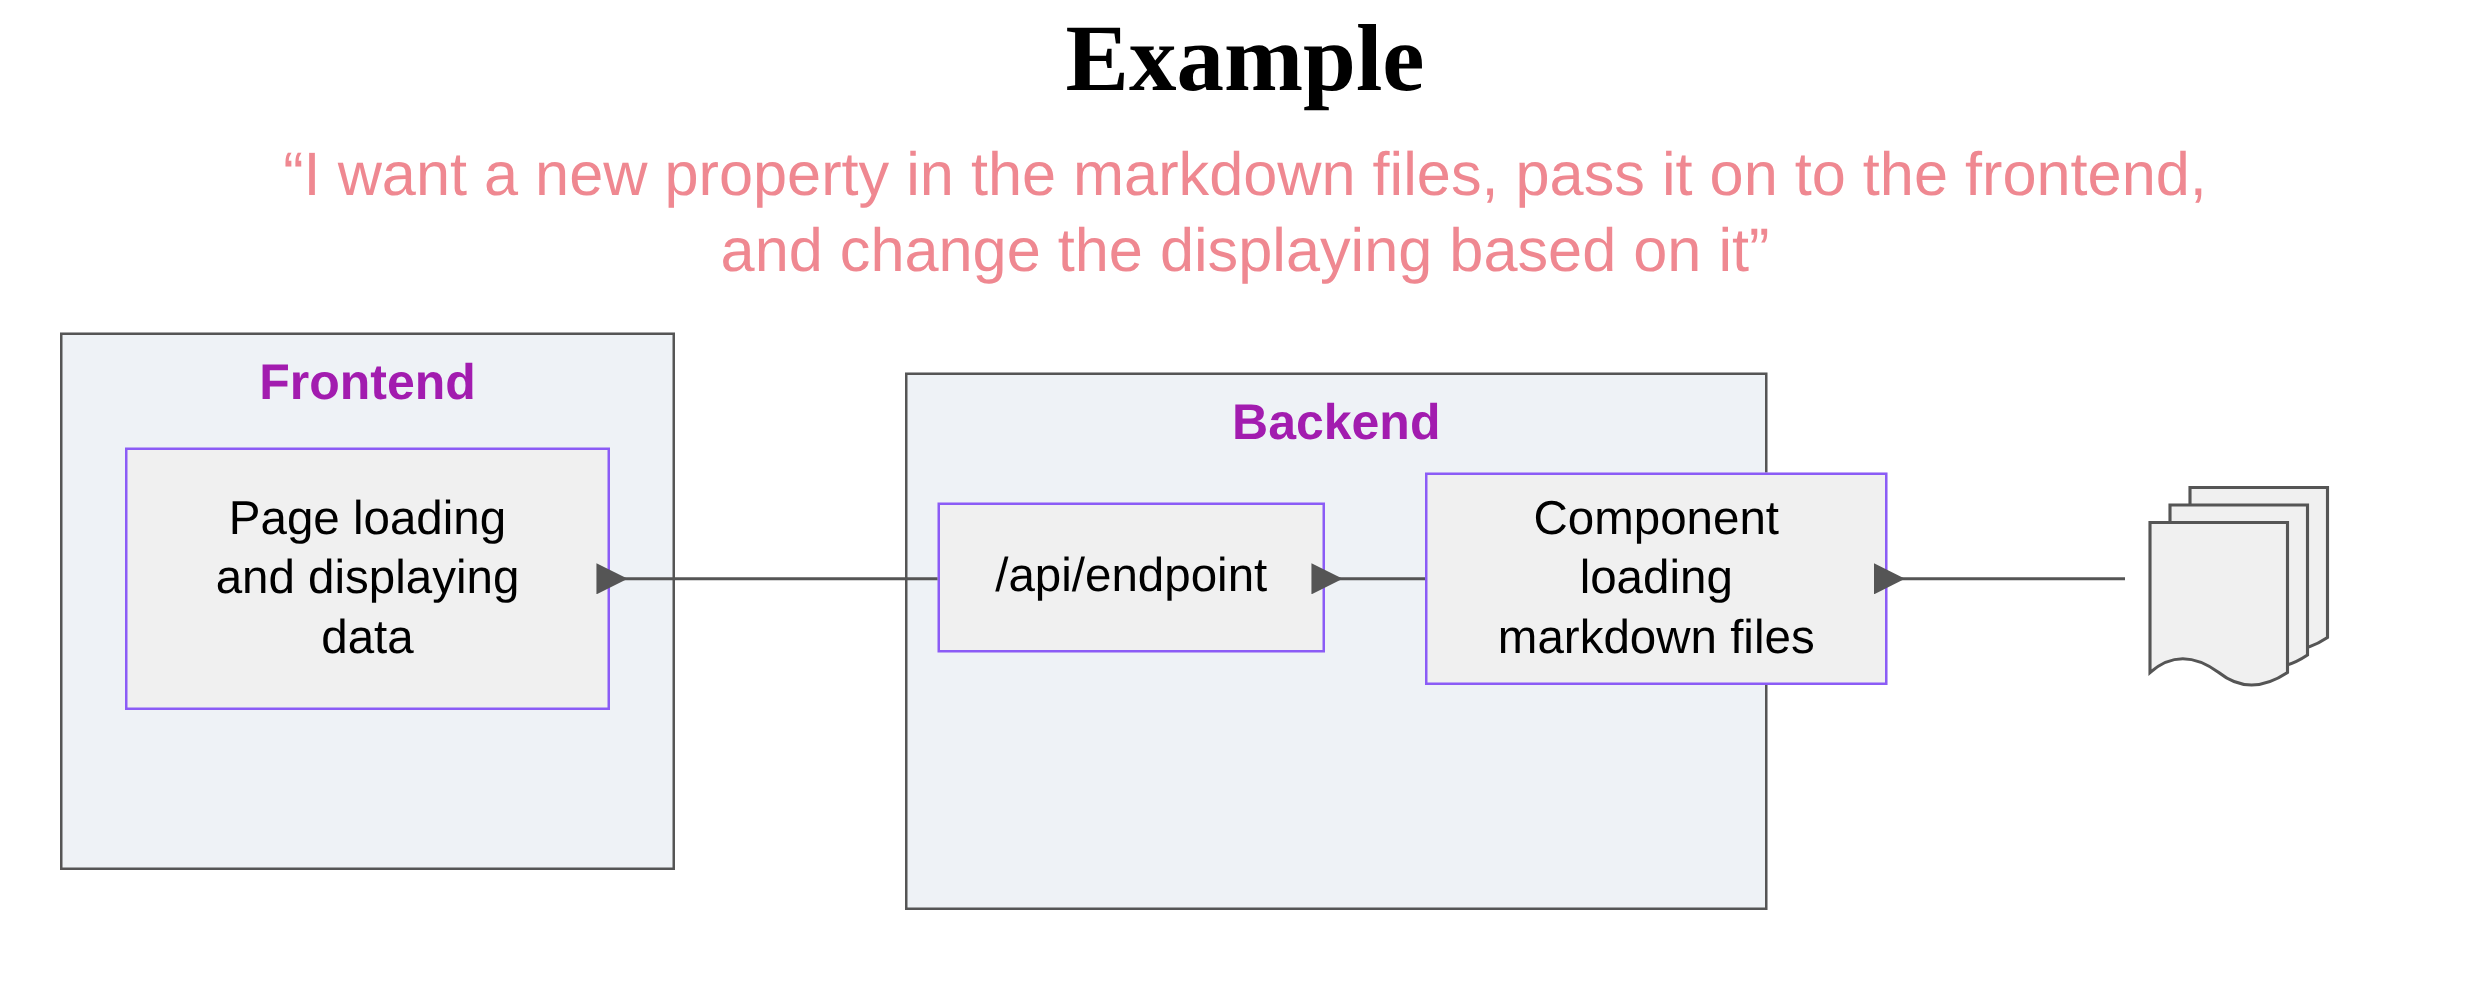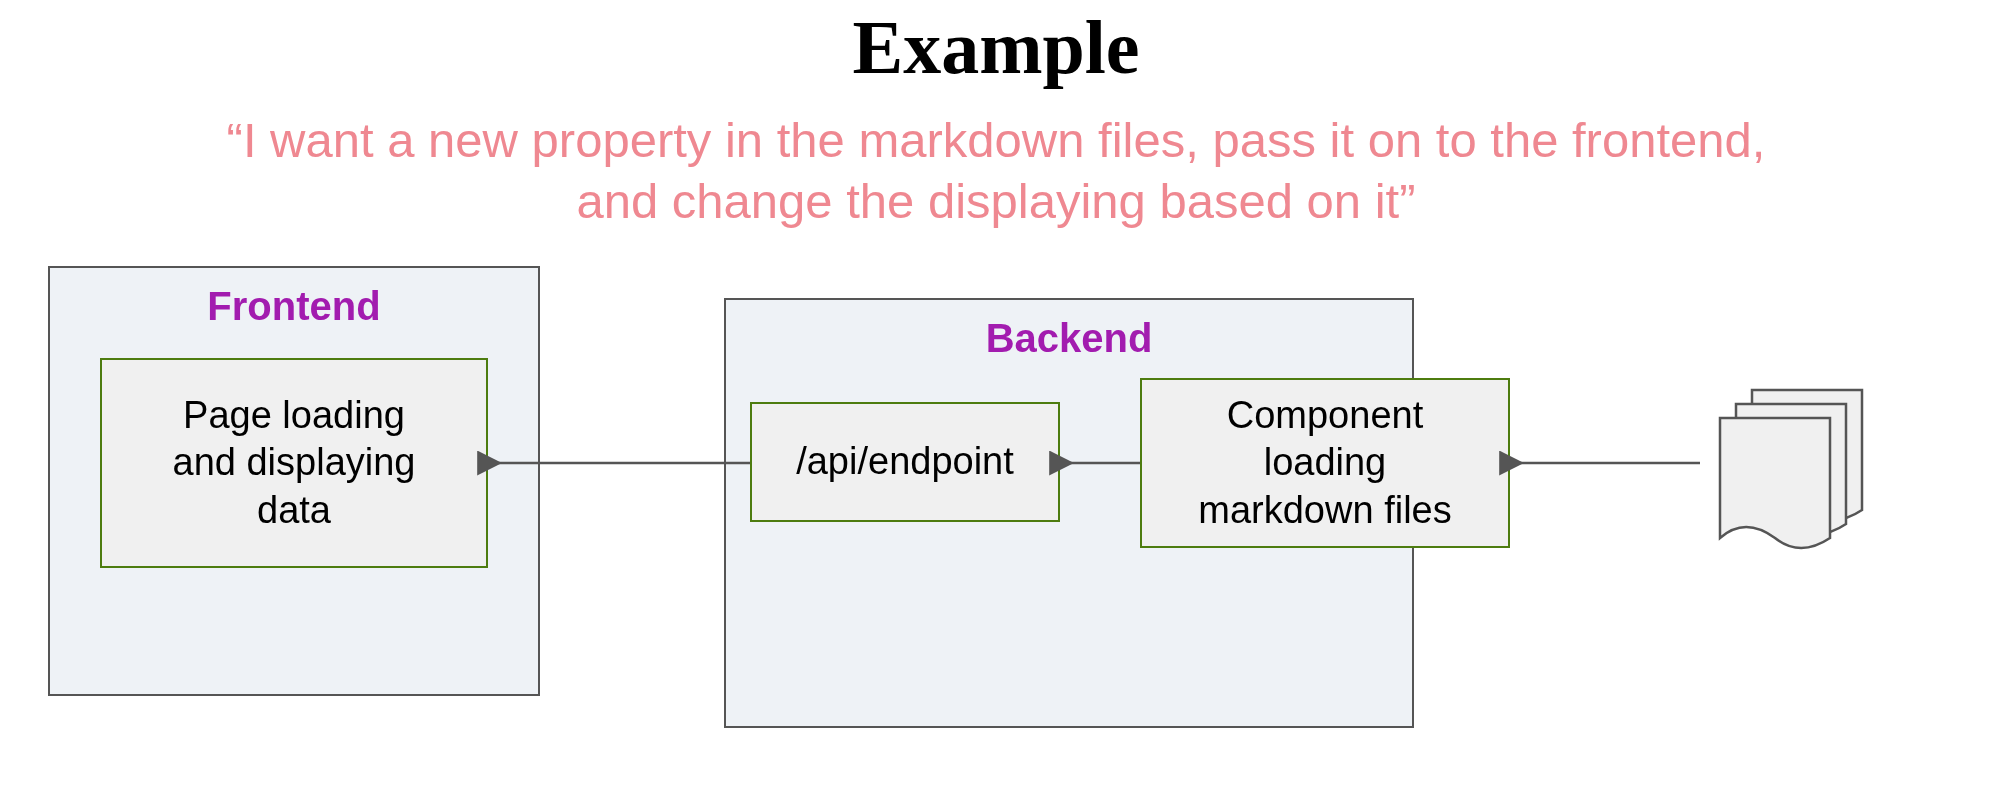--- a/index.html
+++ b/index.html
@@ -35,21 +35,21 @@
     top: 16px; left: 0; width: 100%;
     text-align: center;
     font-weight: 700;
     font-size: 40px;
     color: #a21caf;
   }
 
   .node-box {
     position: absolute;
     background: #f0f0f0;
-    border: 2px solid #4d7c0f;
+    border: 2px solid #8b5cf6;
     display: flex;
     align-items: center;
     justify-content: center;
     text-align: center;
     font-size: 38px;
     line-height: 1.25;
     color: #000;
     padding: 8px 16px;
   }
 

